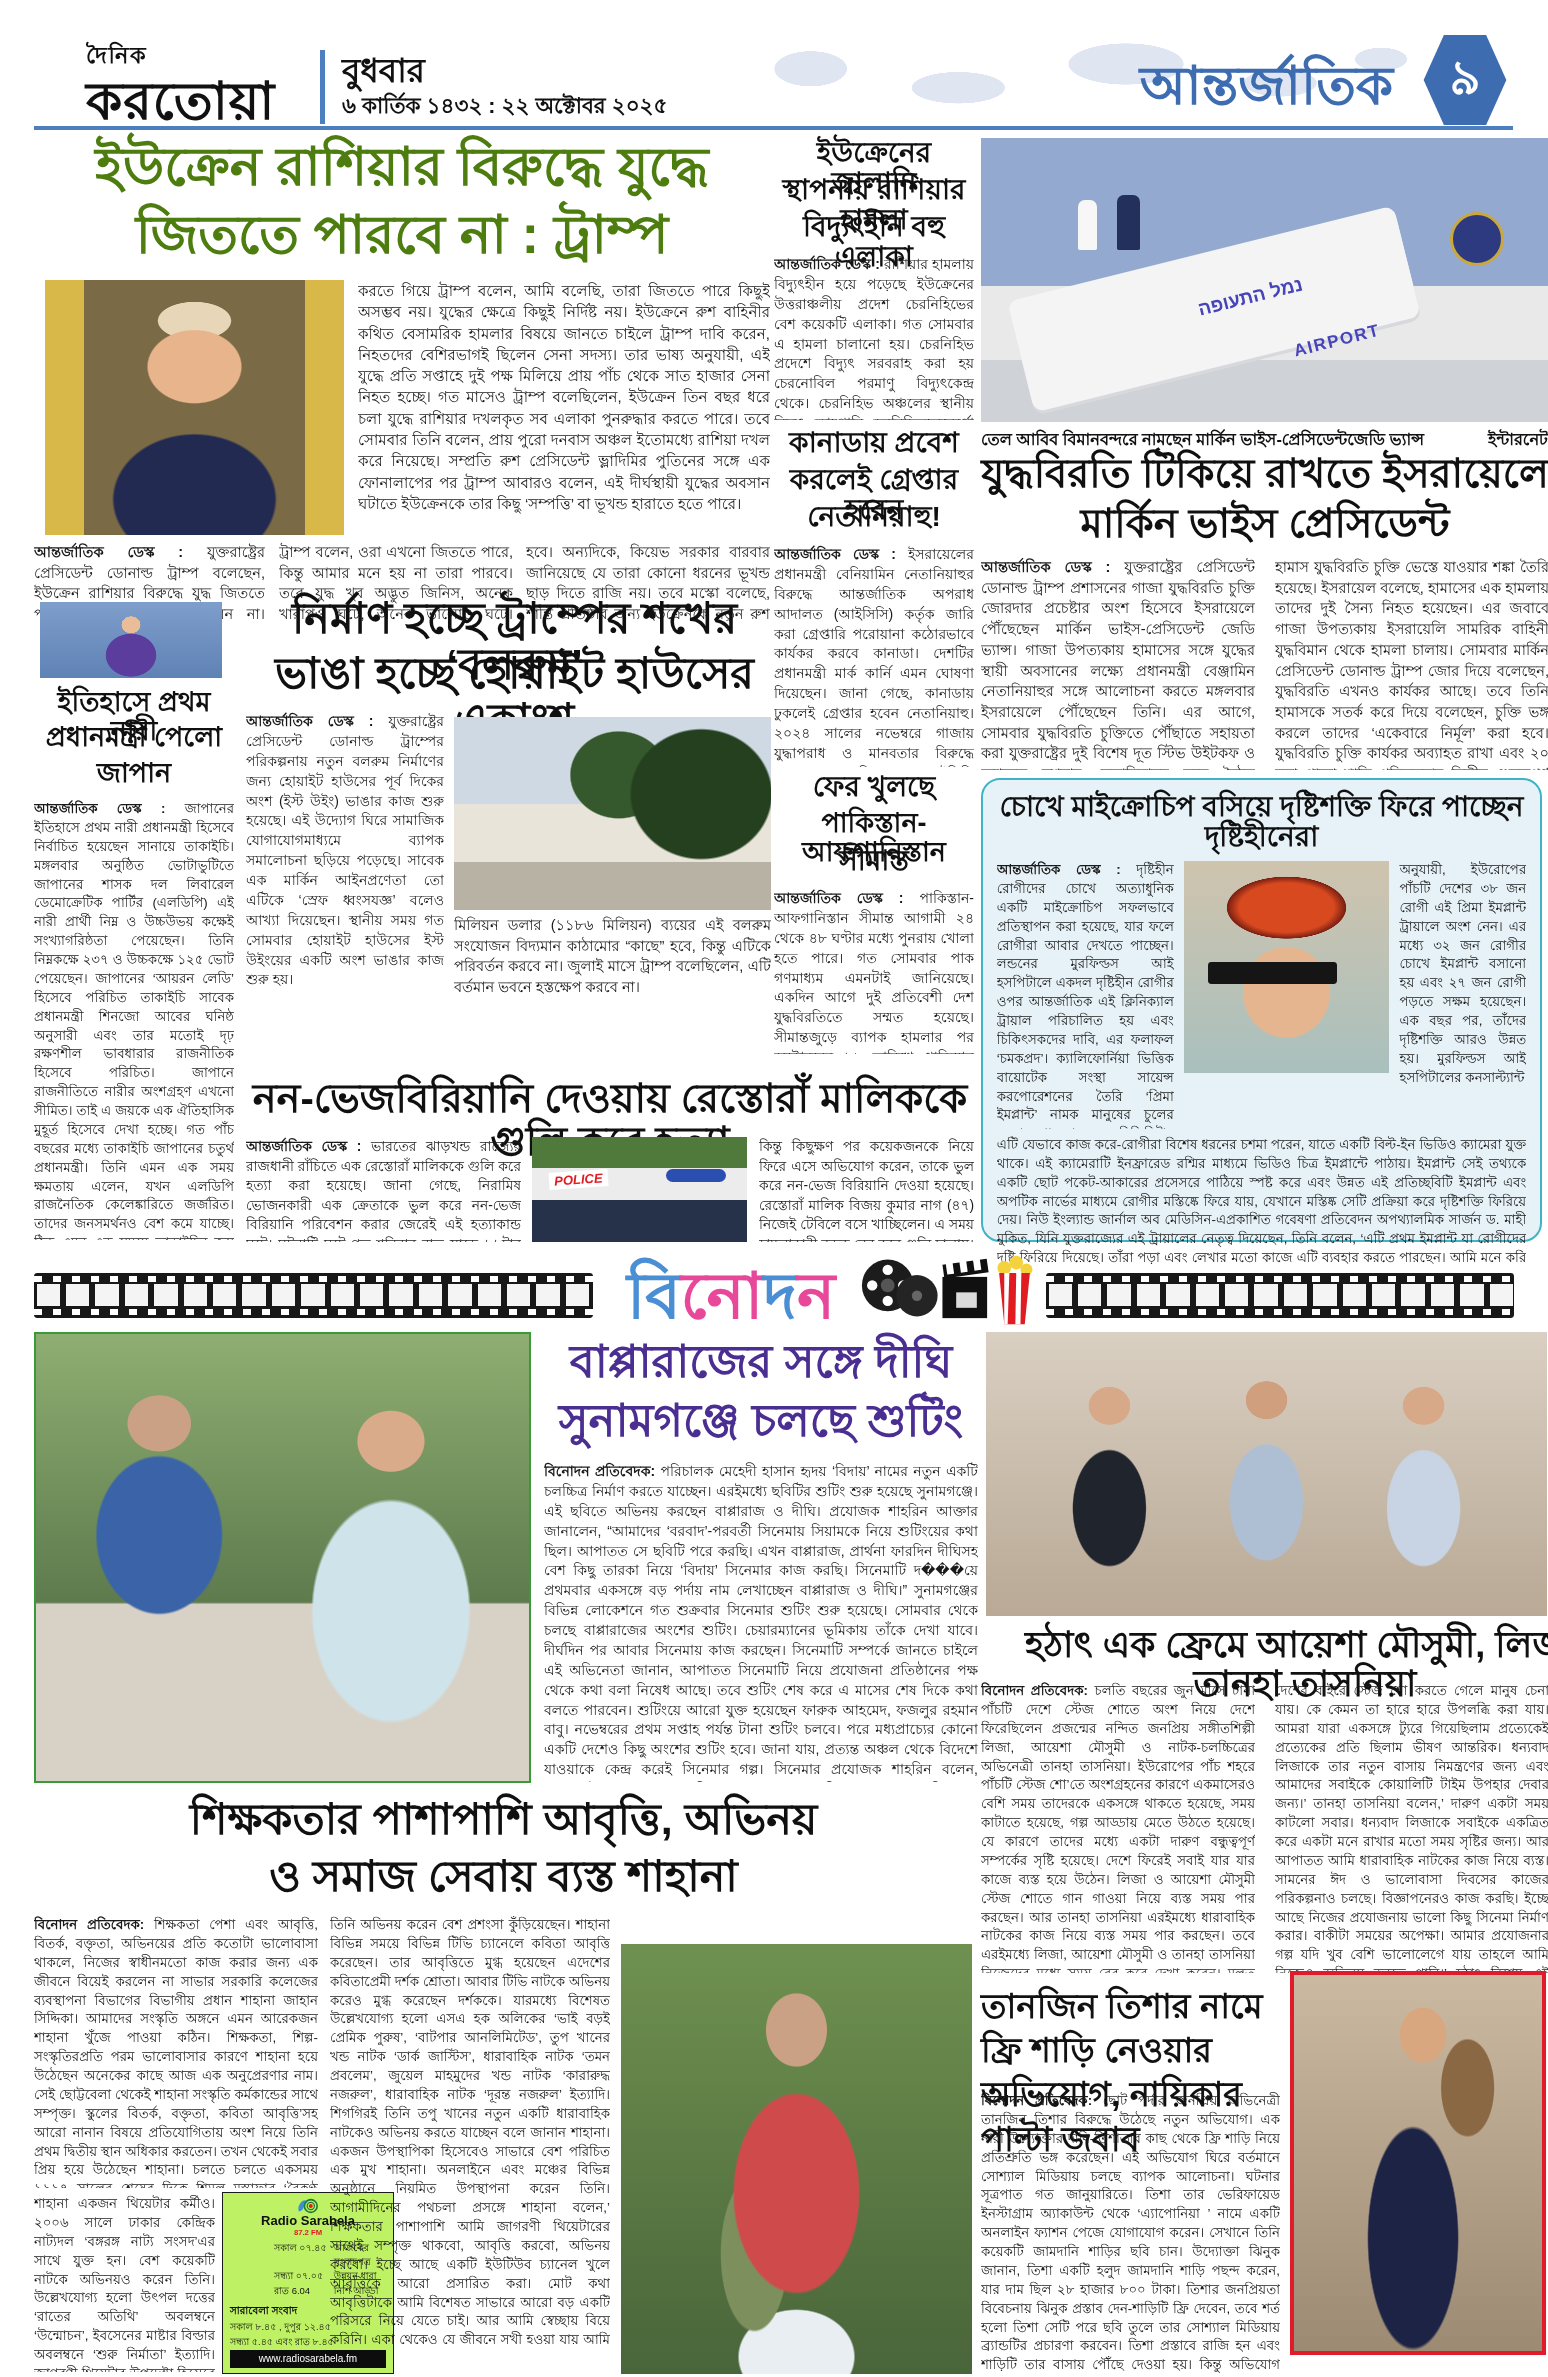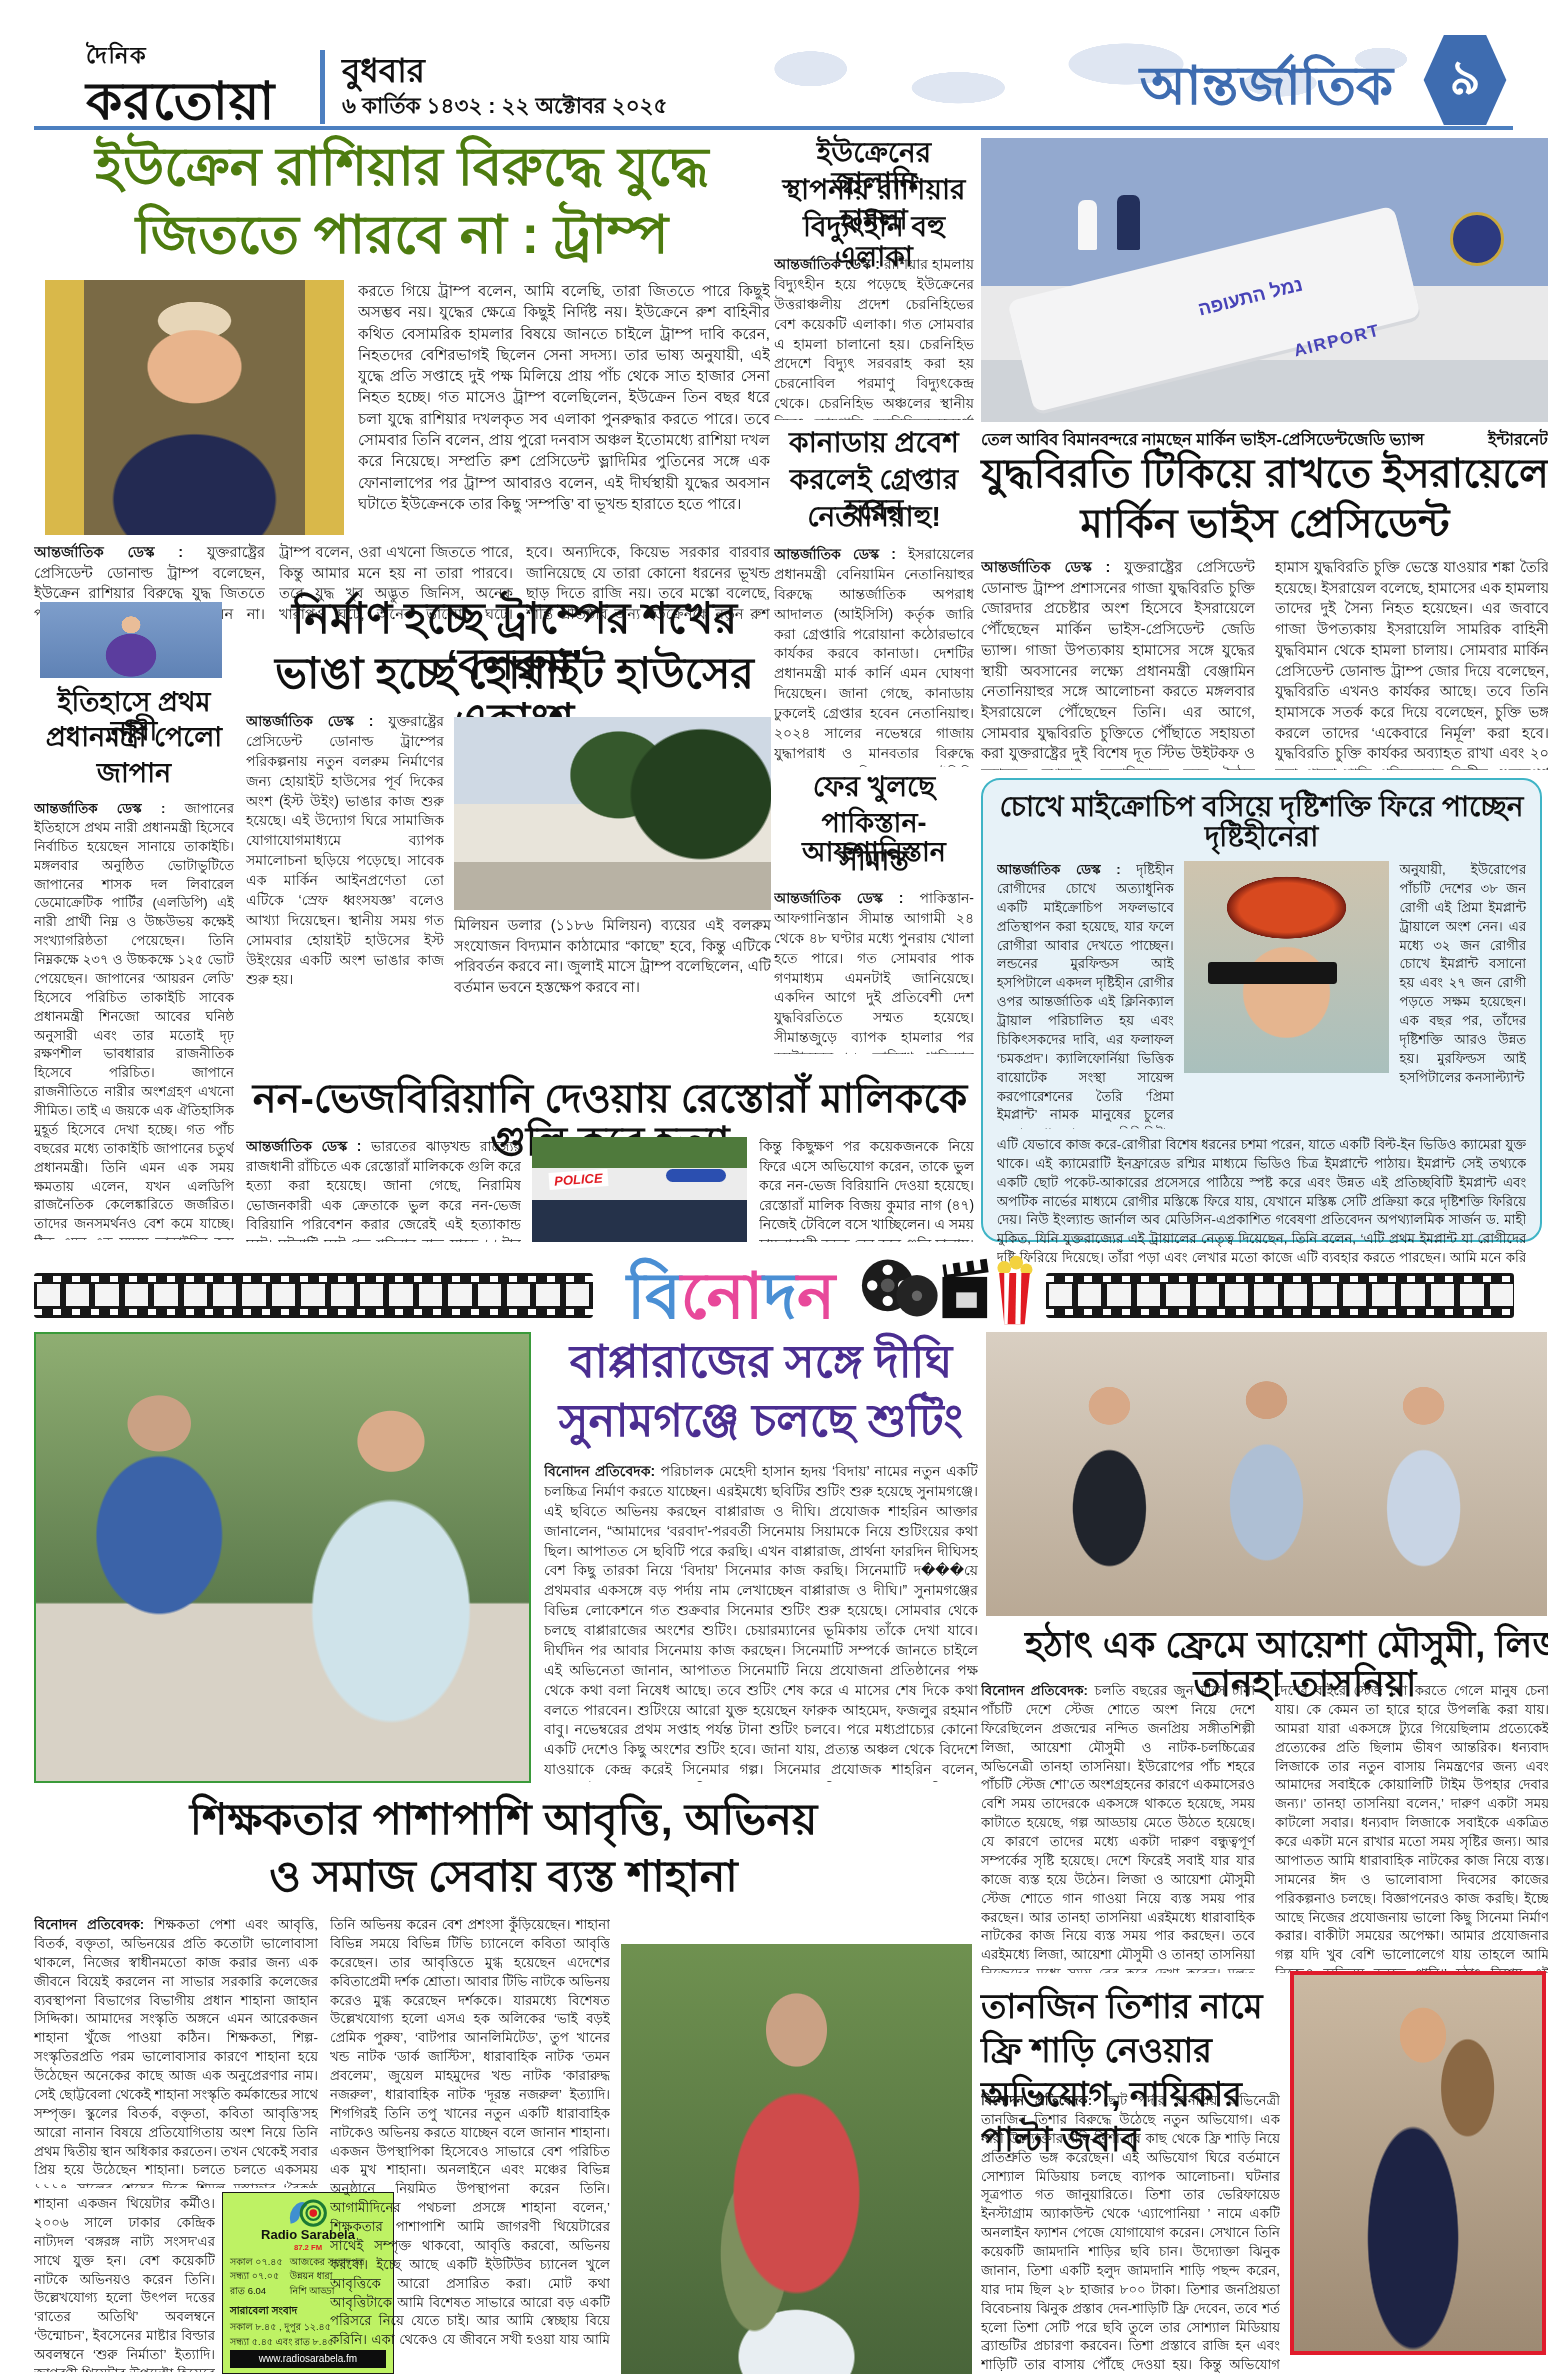--- a/index.html
+++ b/index.html
@@ -17,21 +17,21 @@
   
   .film{height:45px;background:#181818;border-radius:3.4px;
         background-image:
           repeating-linear-gradient(90deg,#ffffff 0 7.7px,transparent 7.7px 19px),
           repeating-linear-gradient(90deg,#ffffff 0 7.7px,transparent 7.7px 19px),
           repeating-linear-gradient(90deg,#f4f4f4 2.6px 26px,#181818 26px 32px);
         background-size:100% 6px,100% 6px,100% 22.4px;
         background-position:0 2.6px,0 36px,0 11.2px;background-repeat:repeat-x;}
   .boxart{background:#e7f2f8;border:2.6px solid #3fb4c6;border-radius:19px;}
   .sched-row{display:flex;gap:6.9px;font-size:9.5px;line-height:1.5;}
-  .sched-row .t{min-width:53px;}
+  .sched-row .t{min-width:53px;margin-left:44px;}
   .radio-box{border:1.7px solid #1a1a1a;background:#bef264;display:flex;flex-direction:column;padding:5.2px 6.9px;box-sizing:border-box;}
   .webbar{background:#0d0d0d;color:#fff;text-align:center;font-size:10px;padding:3.4px 0;margin-top:auto;}
   .hex{clip-path:polygon(26% 4%,74% 4%,97% 50%,74% 96%,26% 96%,3% 50%);background:#3e6cb0;
        display:flex;align-items:center;justify-content:center;color:#fff;font-weight:800;}
 </style>
 </head>
 <body>
 
 <div id="page">
 

